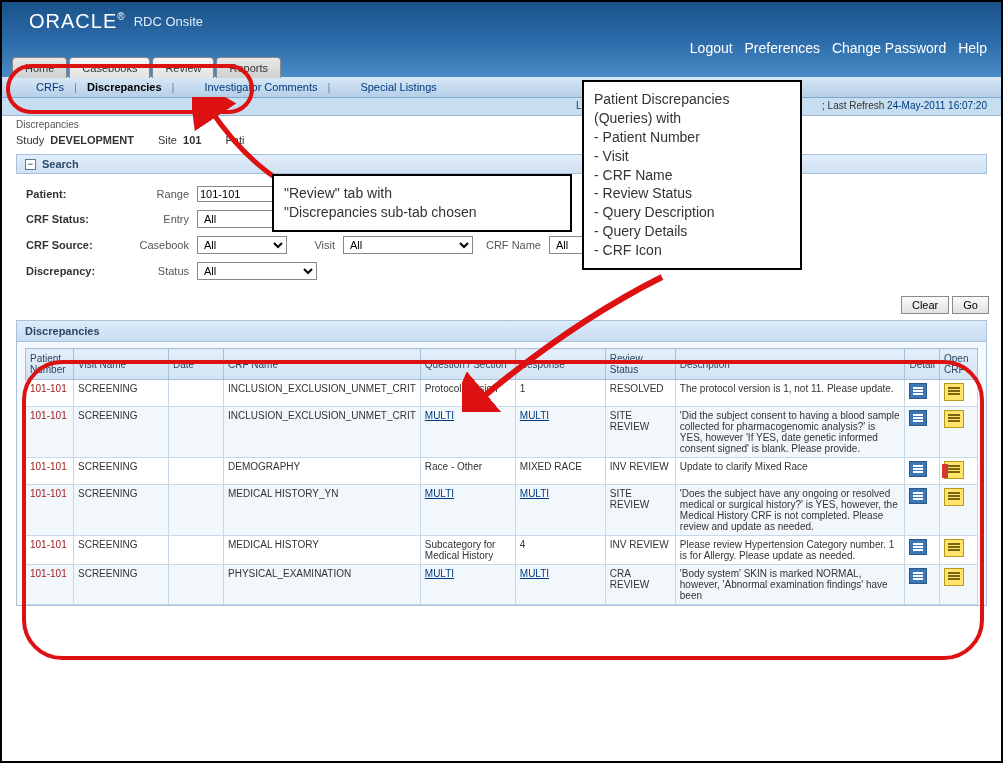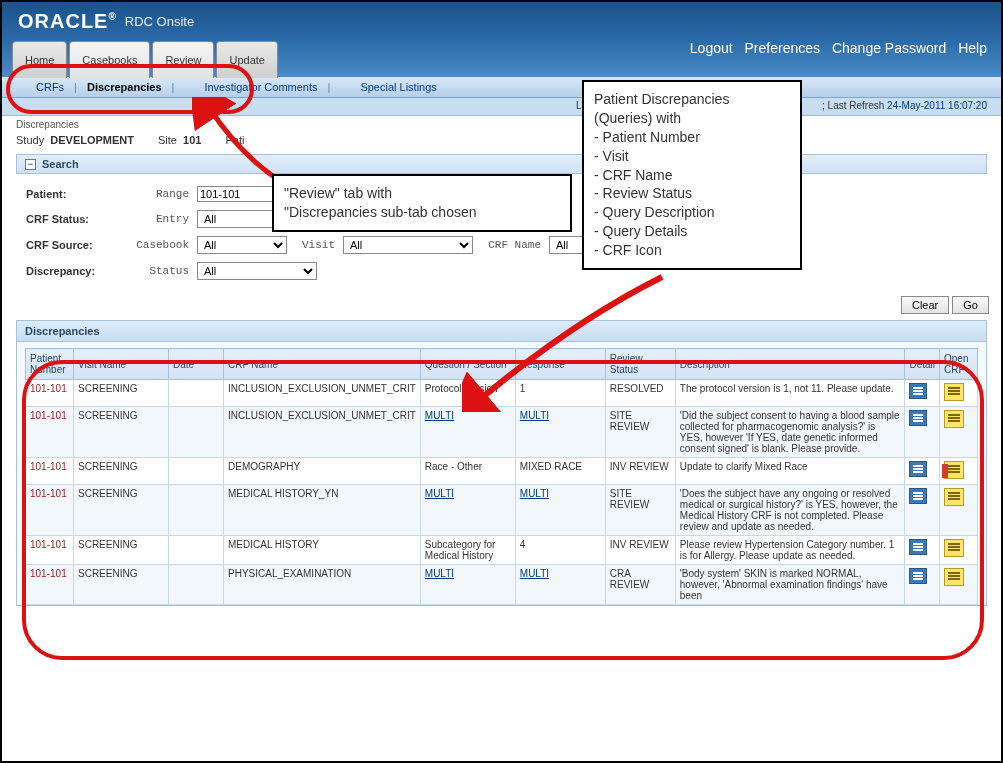--- a/index.html
+++ b/index.html
@@ -16,31 +16,31 @@
     border: 2px solid #000;
   }
   .header {
     background: linear-gradient(#1a5289, #2b6aa8 50%, #4a8cc7);
     color: #fff;
     padding: 8px 16px 0 16px;
     position: relative;
     height: 75px;
   }
   .logo-row { display: flex; align-items: center; gap: 8px; }
-  .oracle-logo { font-size: 20px; font-weight: bold; letter-spacing: 1px; }
+  .oracle-logo { font-size: 20px; font-weight: normal; letter-spacing: 1px; margin-left: 11px; }
   .oracle-logo .reg { font-size: 10px; vertical-align: super; }
   .product { font-size: 13px; color: #e0ecf7; }
   .top-links { position: absolute; right: 14px; top: 38px; font-size: 14px; }
   .top-links a { color: #fff; text-decoration: none; margin-left: 8px; cursor: pointer; }
   .tabs-row { position: absolute; bottom: -1px; left: 10px; display: flex; }
   .tab {
     background: linear-gradient(#f5f5f5, #e2e2e2);
     border: 1px solid #888; border-bottom: none;
     border-radius: 4px 4px 0 0;
-    padding: 12px 12px; margin-right: 2px;
+    padding: 4px 12px; margin-right: 2px;
     font-size: 11px; cursor: pointer;
     color: #333;
   }
   .tab.passive { background: linear-gradient(#e9e9e9, #cfcfcf); }
   .subnav {
     background: linear-gradient(#d8e8f7, #b5cee8);
     border-bottom: 1px solid #7fa6ca;
     padding: 4px 14px;
     font-size: 11px;
     color: #2a2a2a;
@@ -66,21 +66,21 @@
     border: 1px solid #a7c1db;
     margin: 4px 14px 0;
     padding: 3px 8px;
     font-size: 11px; font-weight: bold; color: #2d4a66;
     display: flex; align-items: center; gap: 6px;
   }
   .toggle-box { width: 11px; height: 11px; border: 1px solid #5a7b9c; background: #fff; color:#3b6a97; font-size:9px; display:flex;align-items:center;justify-content:center; cursor:pointer; }
   .search-body { margin: 6px 14px 0; padding: 6px 10px 2px; }
   .search-row { display: flex; align-items: center; margin-bottom: 8px; gap: 8px; }
   .search-row .lbl { width: 95px; text-align: left; font-weight: bold; color: #333; }
-  .search-row .sub { width: 60px; text-align: right; color: #555; font-family: Liberation Mono, monospace; }
+  .search-row .sub { width: 60px; text-align: right; color: #555; }
   .search-row input[type=text], .search-row select {
     font-size: 11px; padding: 1px 2px;
     border: 1px solid #888; background:#fff;
   }
   .btn-row { text-align: right; padding-right: 12px; margin-top: 6px; }
   .btn {
     font-size: 11px; padding: 2px 10px;
     background: linear-gradient(#fafafa,#e2e2e2);
     border: 1px solid #8a8a8a; cursor: pointer;
   }
@@ -140,21 +140,21 @@
   <div class="top-links">
     <a>Logout</a>
     <a>Preferences</a>
     <a>Change Password</a>
     <a>Help</a>
   </div>
   <div class="tabs-row">
     <div class="tab passive">Home</div>
     <div class="tab">Casebooks</div>
     <div class="tab">Review</div>
-    <div class="tab passive">Update</div>
+    <div class="tab passive">Reports</div>
   </div>
 </div>
 
 <div class="subnav">
   <a>CRFs</a>
   <span class="sep">|</span>
   <span class="active">Discrepancies</span>
   <span class="sep">|</span>
   <a>Investigator Comments</a>
   <span class="sep">|</span>

